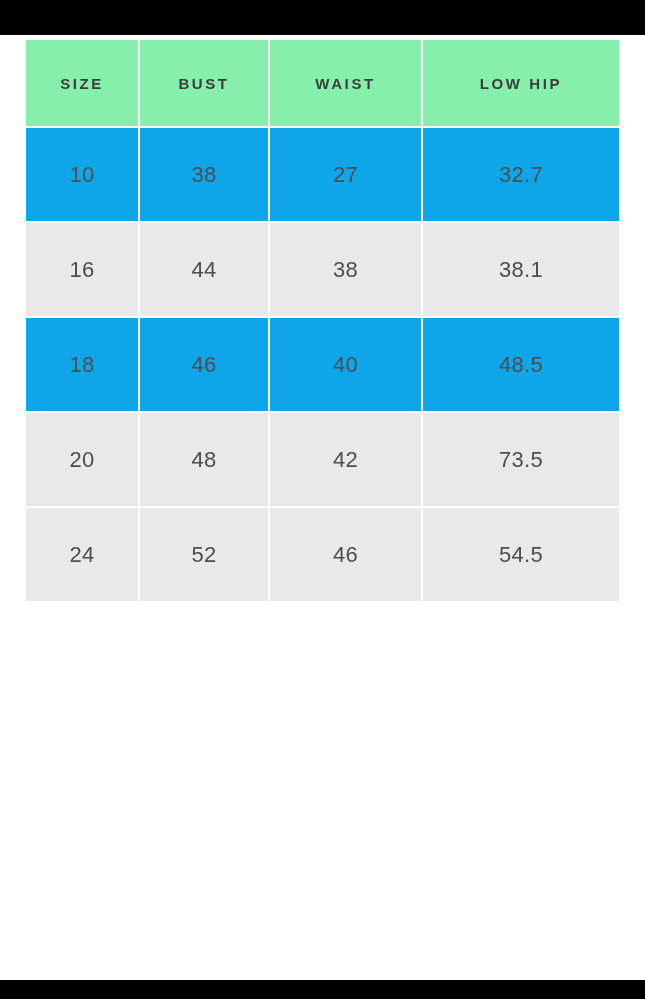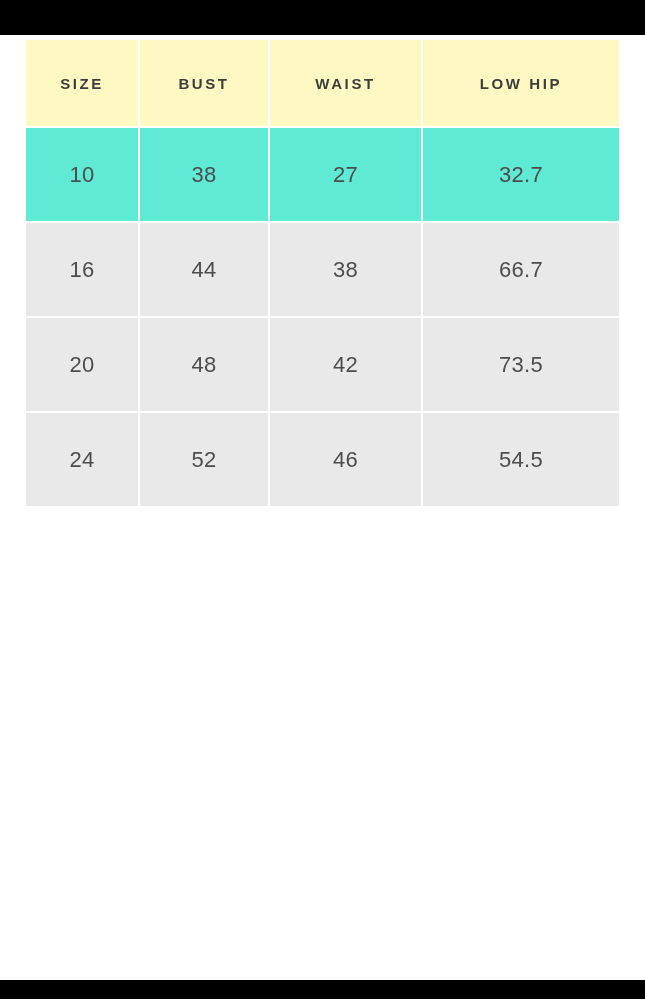--- a/index.html
+++ b/index.html
@@ -38,21 +38,21 @@
     margin: -2px;
     table-layout: fixed;
   }
 
   table.size-chart col.c-size    { width: 112px; }
   table.size-chart col.c-bust    { width: 128px; }
   table.size-chart col.c-waist   { width: 151px; }
   table.size-chart col.c-lowhip  { width: 196px; }
 
   thead th {
-    background: #fef9c3;
+    background: #86efac;
     height: 86px;
     padding: 0;
     text-align: center;
     vertical-align: middle;
     color: #3c3c3c;
     font-size: 15px;
     font-weight: 600;
     letter-spacing: 2.6px;
     text-transform: uppercase;
     font-family: "Liberation Sans", sans-serif;
@@ -63,21 +63,21 @@
     padding: 0;
     text-align: center;
     vertical-align: middle;
     color: #4d4d4d;
     font-size: 22px;
     font-weight: 400;
     letter-spacing: 0.3px;
     font-family: "Liberation Sans", sans-serif;
   }
 
-  tbody tr.row-odd  td { background: #5eead4; }
+  tbody tr.row-odd  td { background: #0ea5e9; }
   tbody tr.row-even td { background: #e9e9e9; }
 </style>
 </head>
 <body>
 
 <div class="letterbox top"></div>
 
 <div class="chart-wrap">
   <table class="size-chart">
     <colgroup>
@@ -98,21 +98,27 @@
       <tr class="row-odd">
         <td>10</td>
         <td>38</td>
         <td>27</td>
         <td>32.7</td>
       </tr>
       <tr class="row-even">
         <td>16</td>
         <td>44</td>
         <td>38</td>
-        <td>66.7</td>
+        <td>38.1</td>
+      </tr>
+      <tr class="row-odd">
+        <td>18</td>
+        <td>46</td>
+        <td>40</td>
+        <td>48.5</td>
       </tr>
       <tr class="row-even">
         <td>20</td>
         <td>48</td>
         <td>42</td>
         <td>73.5</td>
       </tr>
       <tr class="row-even">
         <td>24</td>
         <td>52</td>

